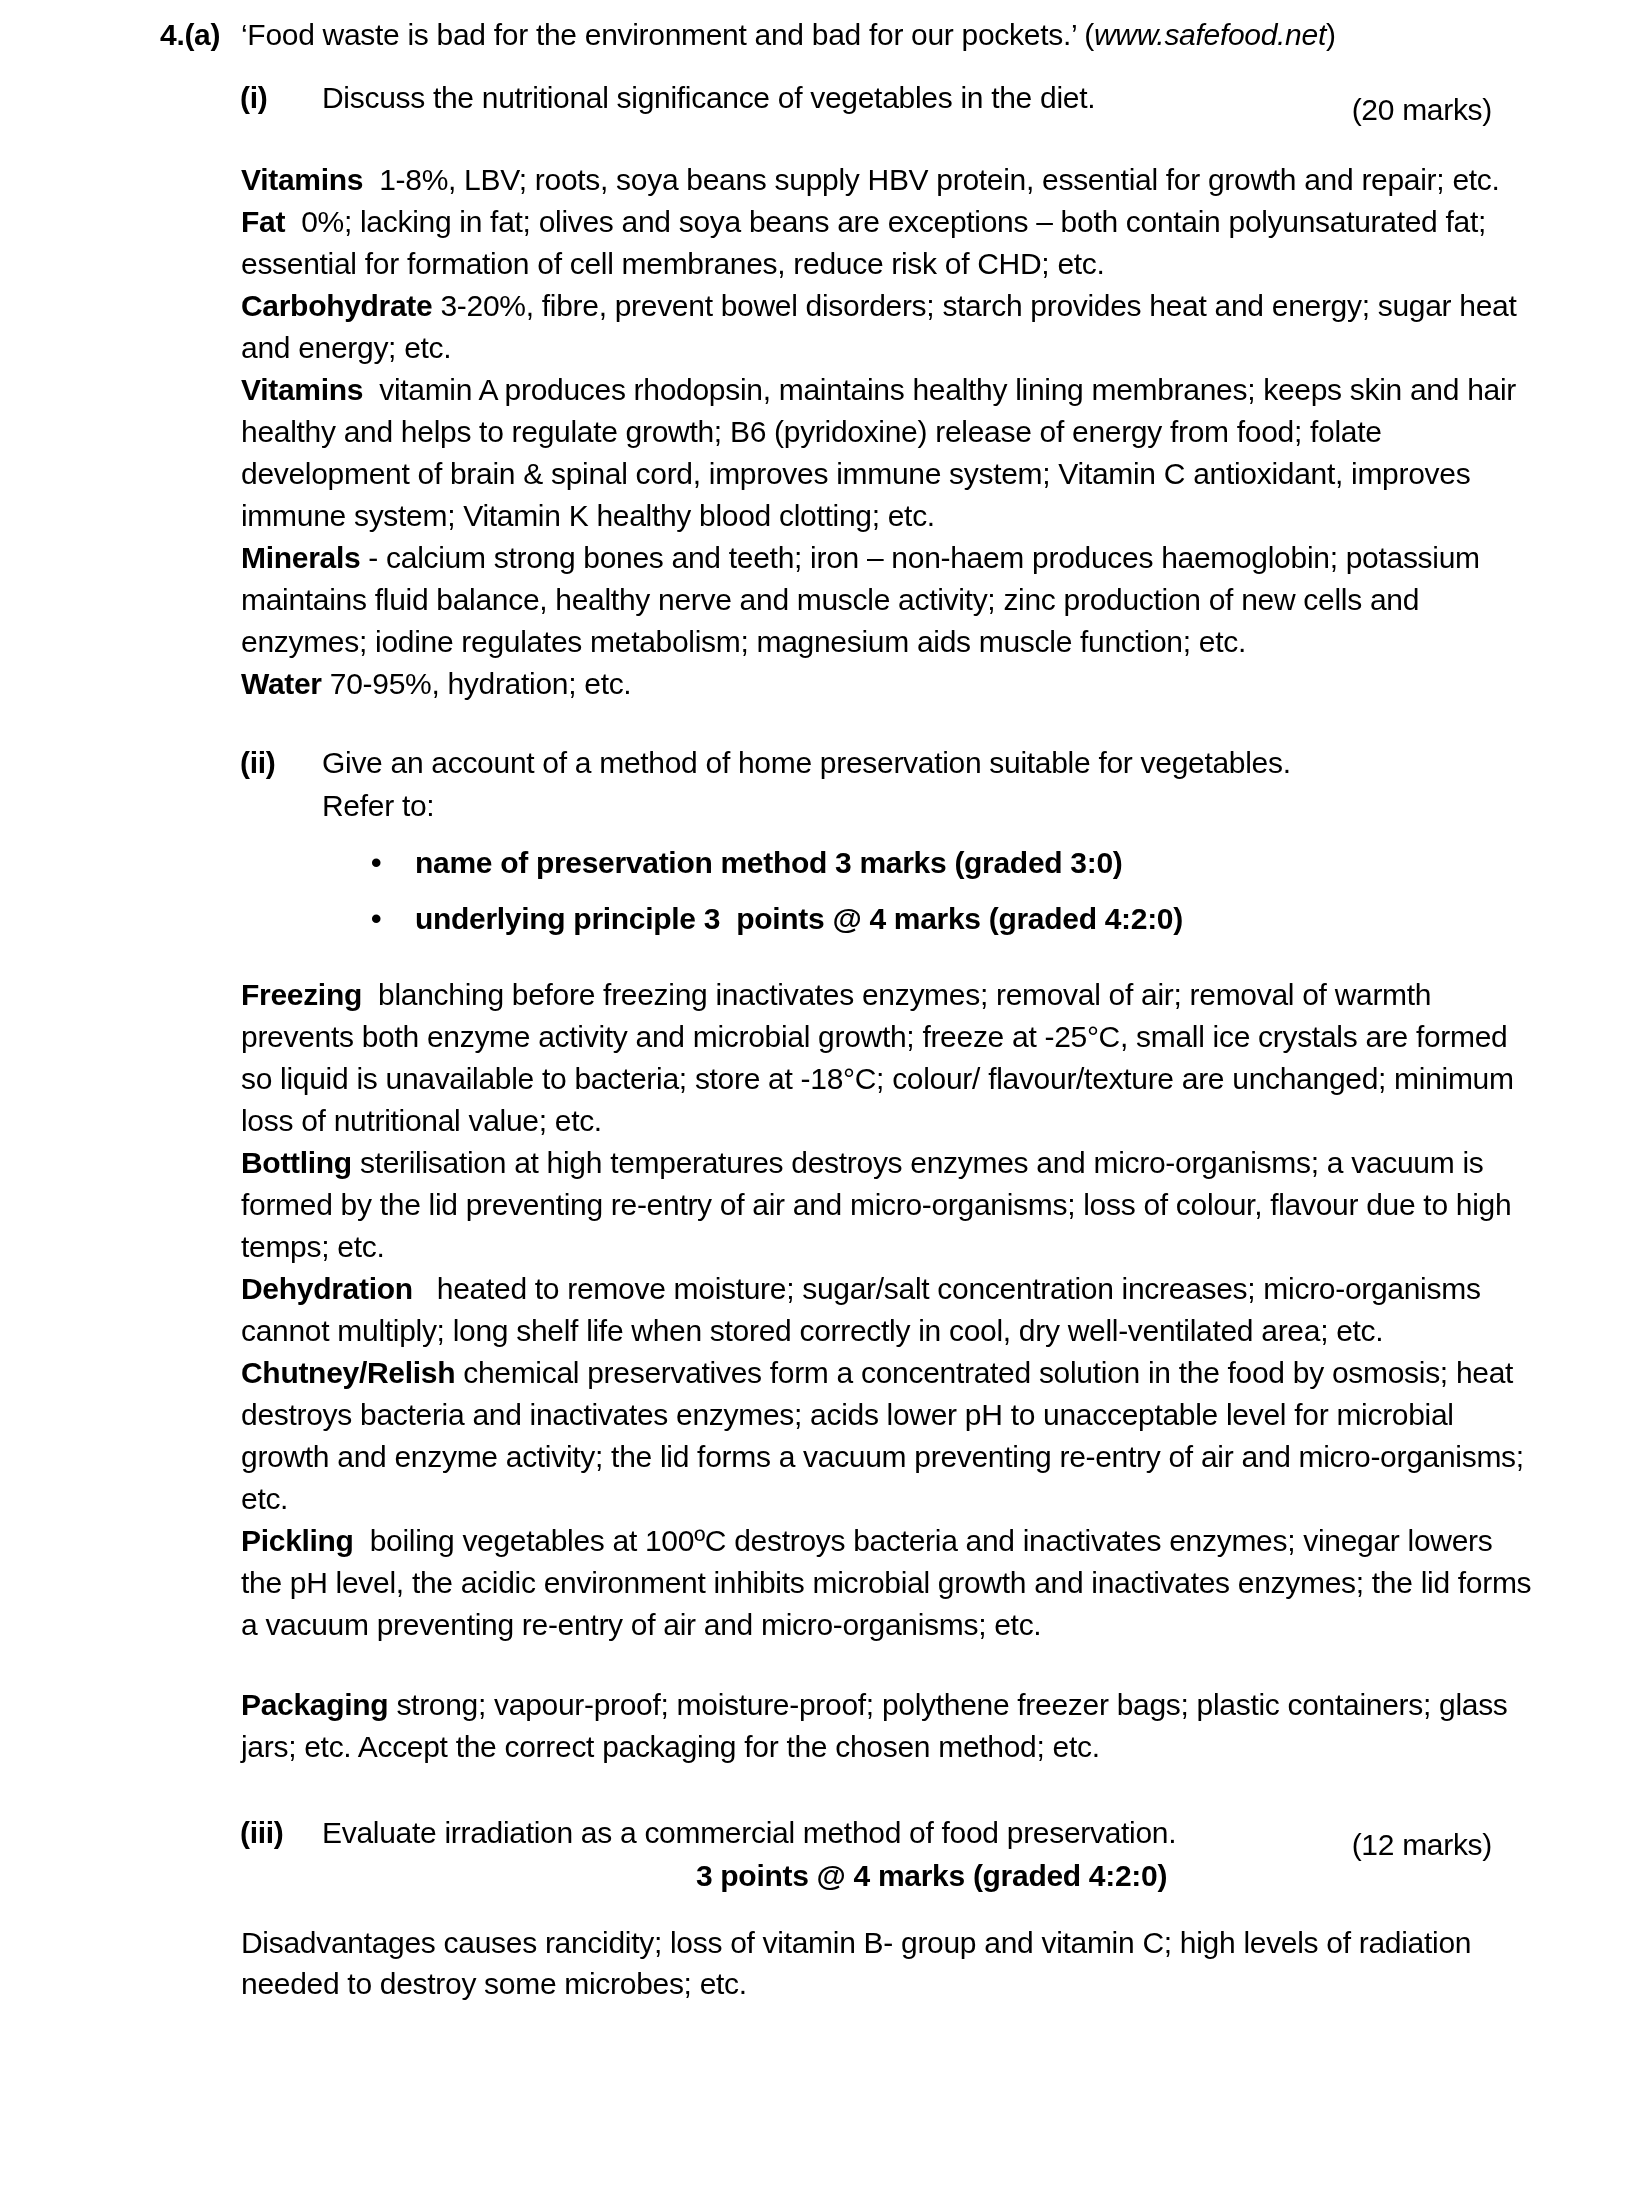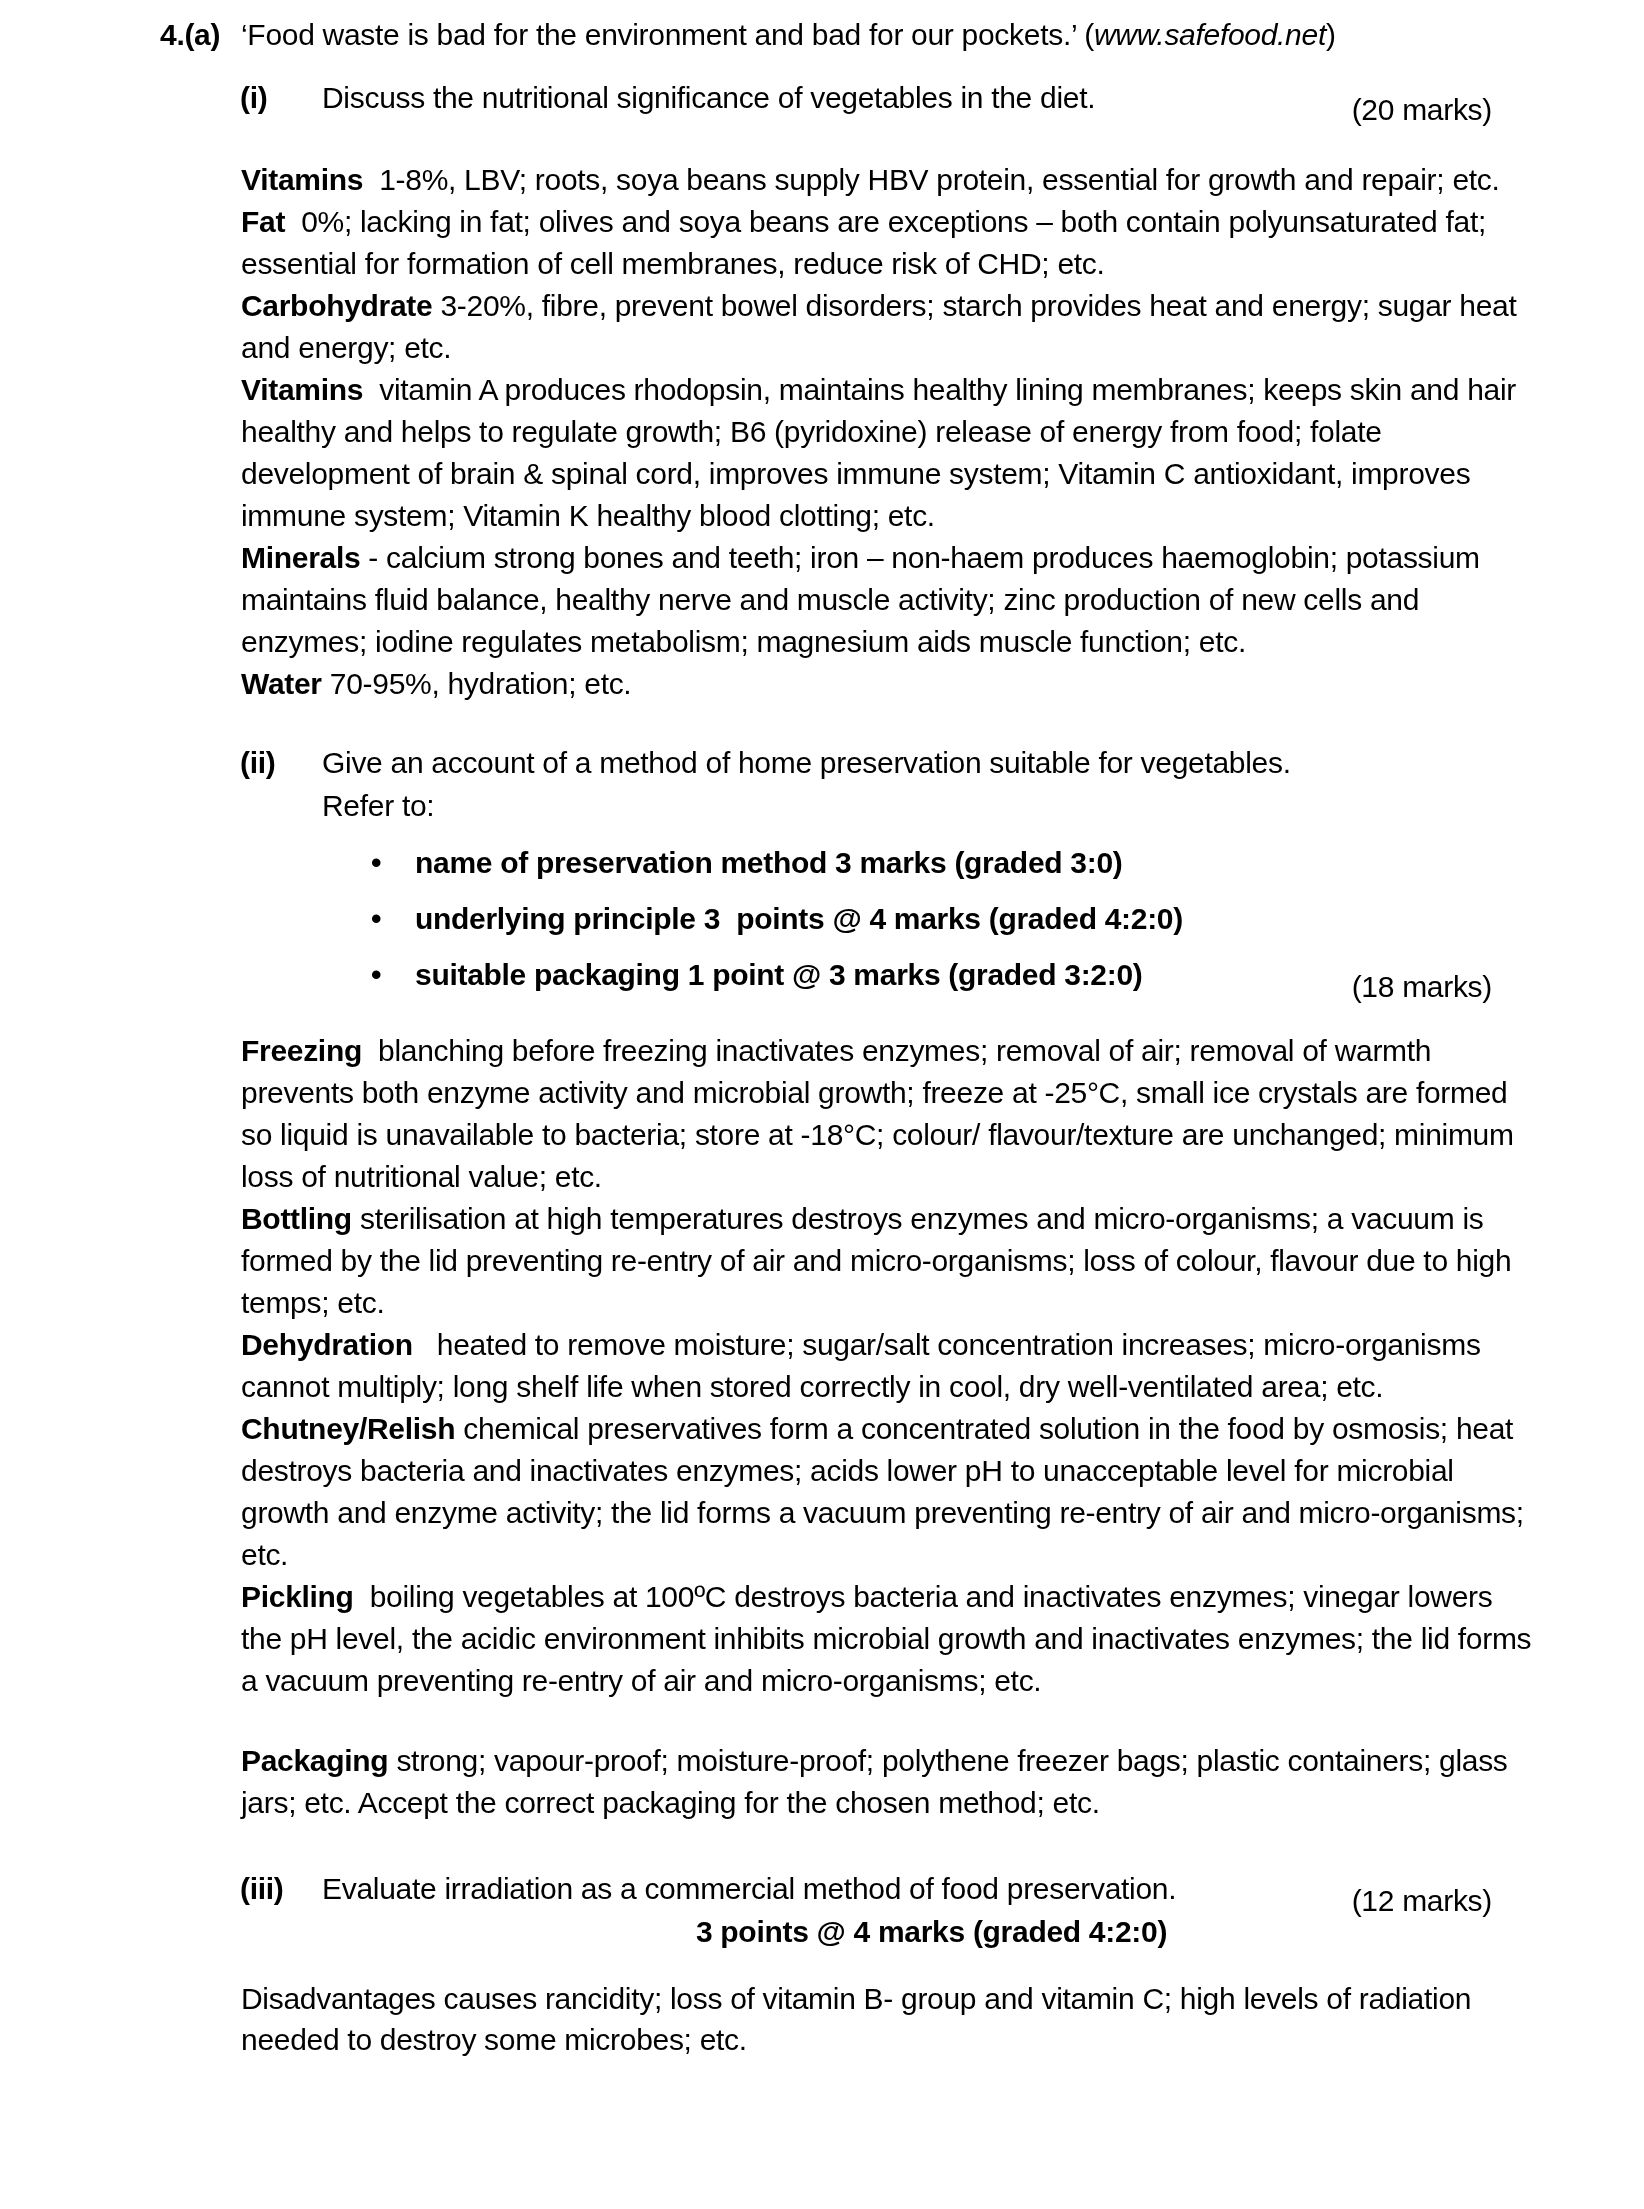--- a/index.html
+++ b/index.html
@@ -68,24 +68,20 @@
   </div>
   <div class="refer">Refer to:</div>
 
   <div class="bullets">
     <div class="bullet row">
       <span class="dot">•</span><span class="btext">name of preservation method 3 marks (graded 3:0)</span>
     </div>
     <div class="bullet row">
       <span class="dot">•</span><span class="btext">underlying principle 3  points @ 4 marks (graded 4:2:0)</span>
     </div>
-    <div class="bullet row">
-      <span class="dot">•</span><span class="btext">suitable packaging 1 point @ 3 marks (graded 3:2:0)</span>
-      <span class="marks">(18 marks)</span>
-    </div>
   </div>
 
   <div class="ans mt-ans2">
     <p><b>Freezing</b><span>  blanching before freezing inactivates enzymes; removal of air; removal of warmth prevents both enzyme activity and microbial growth; freeze at -25°C, small ice crystals are formed so liquid is unavailable to bacteria; store at -18°C; colour/ flavour/texture are unchanged; minimum loss of nutritional value; etc.</span></p>
     <p><b>Bottling</b><span> sterilisation at high temperatures destroys enzymes and micro-organisms; a vacuum is formed by the lid preventing re-entry of air and micro-organisms; loss of colour, flavour due to high temps; etc.</span></p>
     <p><b>Dehydration</b><span>   heated to remove moisture; sugar/salt concentration increases; micro-organisms cannot multiply; long shelf life when stored correctly in cool, dry well-ventilated area; etc.</span></p>
     <p><b>Chutney/Relish</b><span> chemical preservatives form a concentrated solution in the food by osmosis; heat destroys bacteria and inactivates enzymes; acids lower pH to unacceptable level for microbial growth and enzyme activity; the lid forms a vacuum preventing re-entry of air and micro-organisms; etc.</span></p>
     <p><b>Pickling</b><span>  boiling vegetables at 100ºC destroys bacteria and inactivates enzymes; vinegar lowers the pH level, the acidic environment inhibits microbial growth and inactivates enzymes; the lid forms a vacuum preventing re-entry of air and micro-organisms; etc.</span></p>
   </div>
 

